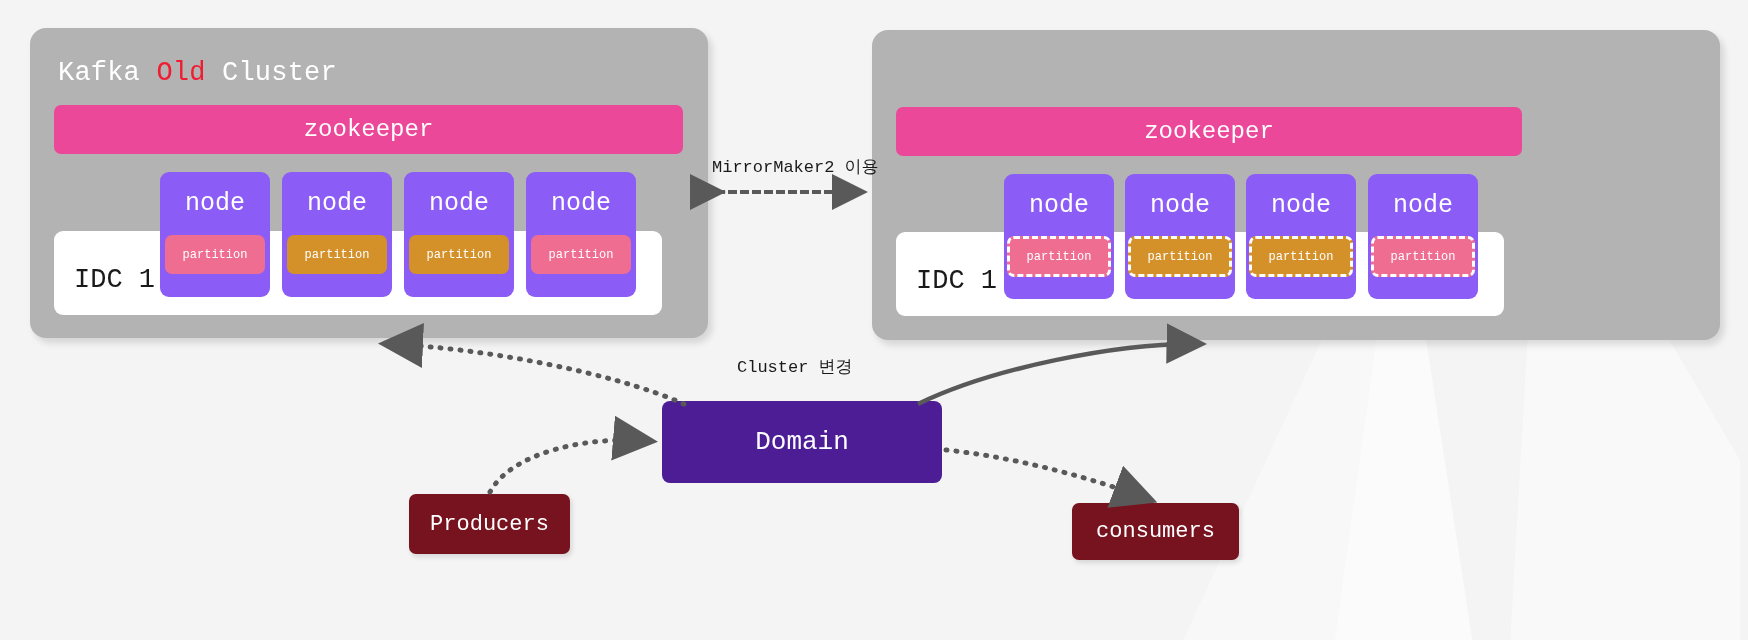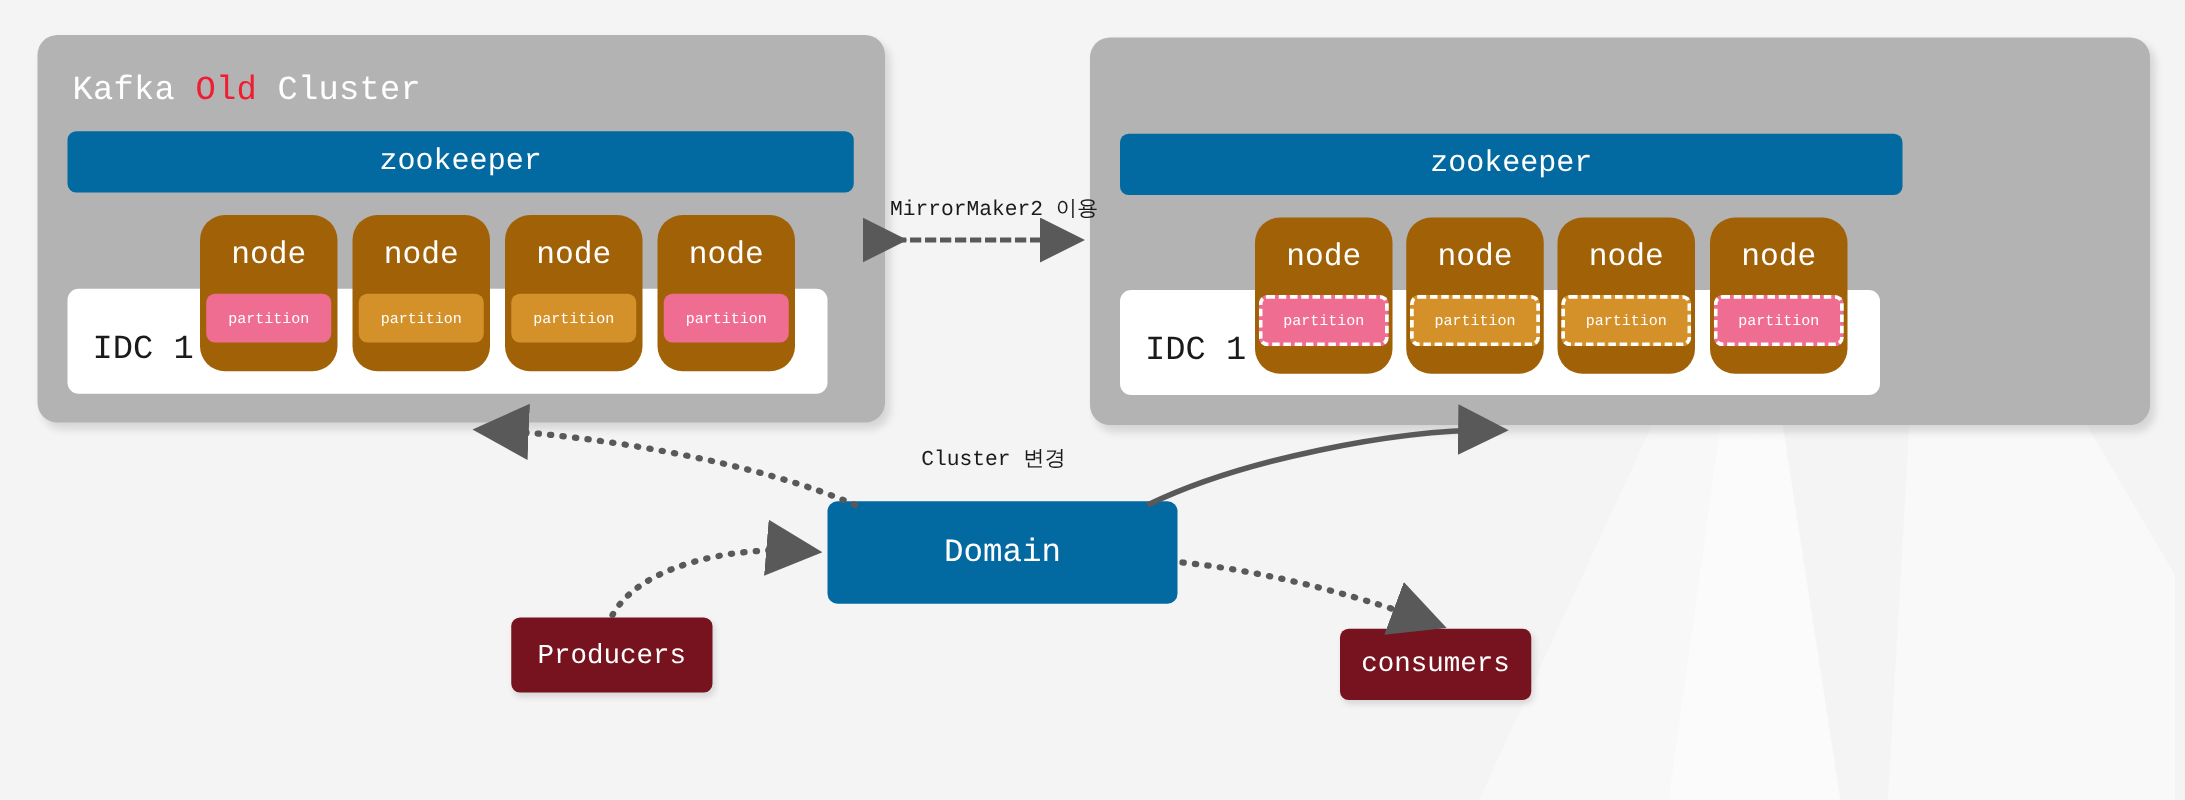--- a/index.html
+++ b/index.html
@@ -49,21 +49,21 @@
     font-size: 27px;
     letter-spacing: 0.2px;
     white-space: nowrap;
   }
   .cluster-title .hl {
     color: #f01c32;
   }
 
   .zookeeper {
     position: absolute;
-    background: #0369a1;
+    background: #ec4899;
     border-radius: 7px;
     color: #ffffff;
     font-size: 24px;
     display: flex;
     align-items: center;
     justify-content: center;
   }
 
   .idc {
     position: absolute;
@@ -72,22 +72,22 @@
   }
   .idc-label {
     position: absolute;
     color: #1a1a1a;
     font-size: 27px;
     white-space: nowrap;
   }
 
   .node {
     position: absolute;
-    background: #a16207;
-    border-radius: 20px;
+    background: #8b5cf6;
+    border-radius: 9px;
     color: #ffffff;
   }
   .node-label {
     position: absolute;
     left: 0;
     width: 100%;
     text-align: center;
     font-size: 25px;
     color: #ffffff;
   }
@@ -101,21 +101,21 @@
     justify-content: center;
     box-sizing: border-box;
   }
   .partition.pink  { background: #ef6d91; }
   .partition.orange{ background: #d4912a; }
   .partition.dashed{ border: 3px dashed #ffffff; }
 
   
   .domain-box {
     position: absolute;
-    background: #0369a1;
+    background: #4c1d95;
     border-radius: 8px;
     color: #ffffff;
     font-size: 26px;
     line-height: 1.26;
     text-align: center;
     display: flex;
     align-items: center;
     justify-content: center;
   }
   .endpoint {
@@ -219,21 +219,21 @@
     <div class="node-label" style="top:17px;">node</div>
     <div class="partition pink dashed" style="left:3px; top:62px; width:104px; height:41px;">partition</div>
   </div>
 
   <div class="domain-box" style="left:650px; top:401px; width:280px; height:82px;">
     <div>Domain</div>
   </div>
 
   <div class="endpoint" style="left:397px; top:494px; width:161px; height:60px;text-align:center;">Producers</div>
 
-  <div class="endpoint" style="left:1060px; top:503px; width:153px; height:57px;">consumers</div>
+  <div class="endpoint" style="left:1060px; top:503px; width:167px; height:57px;">consumers</div>
 
   <svg class="edges" viewBox="0 0 1748 640">
     <defs>
       <marker id="arrowR" markerWidth="9" markerHeight="9" refX="7" refY="4.5" orient="auto">
         <path d="M0,0 L9,4.5 L0,9 z" fill="#595959"></path>
       </marker>
       <marker id="arrowL" markerWidth="9" markerHeight="9" refX="2" refY="4.5" orient="auto-start-reverse">
         <path d="M9,0 L0,4.5 L9,9 z" fill="#595959"></path>
       </marker>
     </defs>

